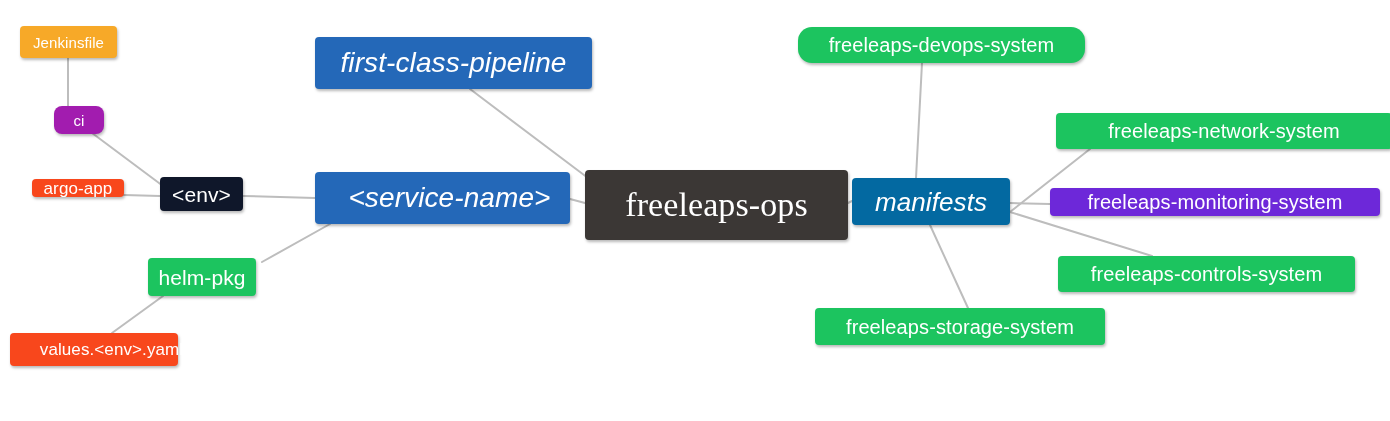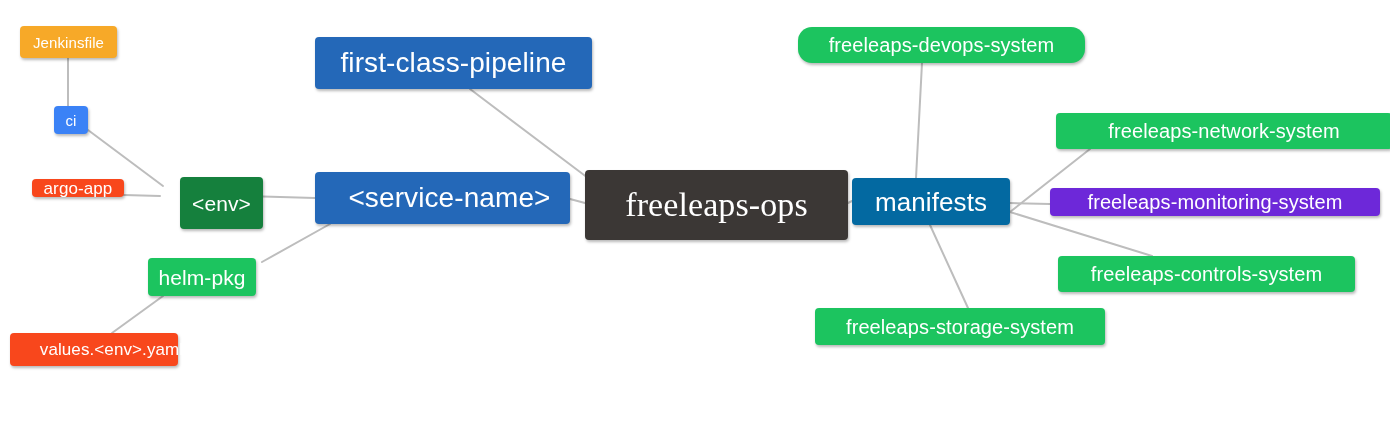--- a/index.html
+++ b/index.html
@@ -30,21 +30,21 @@
     justify-content:center;
     color:#ffffff;
     border-radius:4px;
     white-space:nowrap;
     line-height:1;
     box-shadow:1px 2px 3px rgba(0,0,0,0.28);
     letter-spacing:0.1px;
     padding:0 10px;
   }
   .n-root{ background:#3b3735; }
-  .n-blue{ background:#2468b8; }
+  .n-blue{ background:#2468b8;font-style:italic; }
   .n-green{ background:#1cc45f; }
   .n-orange{ background:#f7a928; }
   .n-red{ background:#f8471c; }
 </style>
 </head>
 <body>
 
 <div id="canvas">
   <svg id="edges" viewBox="0 0 1390 421" width="1390" height="421" aria-hidden="true">
       <line x1="588" y1="178" x2="470" y2="89" stroke="#bdbdbd" stroke-width="2" stroke-linecap="round"></line>
@@ -68,30 +68,30 @@
       </div>
       <div class="node n-blue" style="left: 315px; top: 37px; width: 277px; height: 52px; font-size: 28px; background: rgb(36, 104, 184);">
         <span>first-class-pipeline</span>
       </div>
       <div class="node n-blue" style="left: 315px; top: 172px; width: 255px; height: 52px; font-size: 28px; background: rgb(36, 104, 184); padding-left: 24px;">
         <span>&lt;service-name&gt;</span>
       </div>
       <div class="node n-blue" style="left: 852px; top: 178px; width: 158px; height: 47px; font-size: 26px; background: #0369a1;">
         <span>manifests</span>
       </div>
-      <div class="node n-green" style="left: 160px; top: 177px; width: 83px; height: 52px; font-size: 21px; background: #15803d; margin-left: 20px;">
+      <div class="node n-green" style="left: 160px; top: 177px; width: 83px; height: 34px; font-size: 21px; background: #0f172a;">
         <span>&lt;env&gt;</span>
       </div>
       <div class="node n-green" style="left: 148px; top: 258px; width: 108px; height: 38px; font-size: 21px; background: rgb(28, 196, 95);">
         <span>helm-pkg</span>
       </div>
       <div class="node n-orange" style="left: 20px; top: 26px; width: 97px; height: 32px; font-size: 15px; background: rgb(247, 169, 40);">
         <span>Jenkinsfile</span>
       </div>
-      <div class="node n-red" style="left: 54px; top: 106px; width: 34px; height: 28px; font-size: 15px; background: #3b82f6;">
+      <div class="node n-red" style="left: 54px; top: 106px; width: 50px; height: 28px; font-size: 15px; background: #a21caf; border-radius: 8px;">
         <span>ci</span>
       </div>
       <div class="node n-red" style="left: 32px; top: 179px; width: 92px; height: 18px; font-size: 17px; background: rgb(248, 71, 28);">
         <span>argo-app</span>
       </div>
       <div class="node n-red" style="left: 10px; top: 333px; width: 168px; height: 33px; font-size: 17px; background: rgb(248, 71, 28); padding-left: 45px;">
         <span>values.&lt;env&gt;.yaml</span>
       </div>
       <div class="node n-green" style="left: 798px; top: 27px; width: 287px; height: 36px; font-size: 20px; background: rgb(28, 196, 95); border-radius: 14px;">
         <span>freeleaps-devops-system</span>

